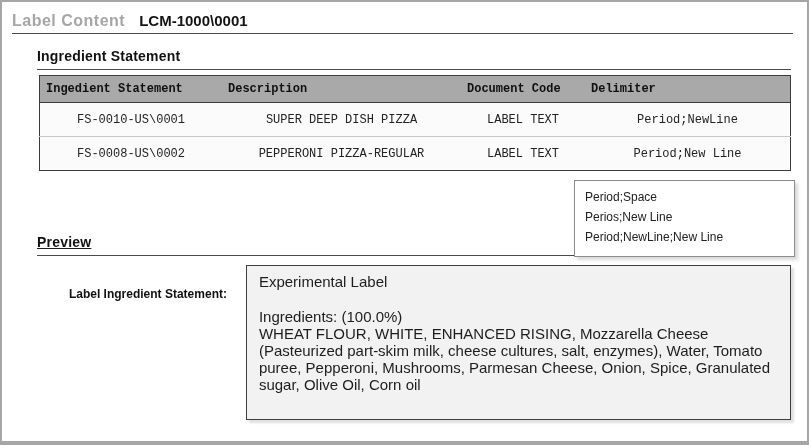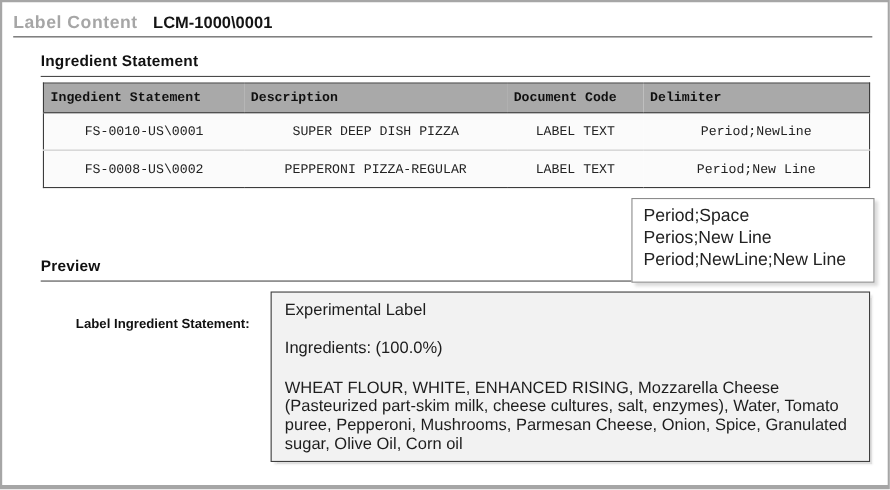--- a/index.html
+++ b/index.html
@@ -25,20 +25,21 @@
   .section-heading { font-size:14px; font-weight:bold; color:#111; letter-spacing:0.2px;text-align:center; }
   .ing-heading-wrap {
     margin:13px 16px 0 35px;
     border-bottom:1px solid #4a4a4a;
     padding-bottom:4px;
   }
   .preview-heading-wrap {
     margin:62px 16px 0 35px;
     border-bottom:1px solid #4a4a4a;
     padding-bottom:4px;
+    text-decoration:underline;
   }
 
   
   .table-wrap { margin:5px 16px 0 37px; }
   table.ing-table {
     border-collapse:collapse; width:100%;
     font-size:12px; table-layout:fixed;
     border:1px solid #3c3c3c;
     font-family:Liberation Mono, monospace;
   }
@@ -62,21 +63,21 @@
   
   .delimiter-dropdown {
     position:absolute; left:572px; top:178px; width:221px;
     box-sizing:border-box;
     background:#ffffff;
     border:1px solid #8c8c8c;
     box-shadow:3px 3px 3px rgba(0,0,0,0.15);
     padding:6px 0 9px 0;
   }
   .dd-option {
-    font-size:16px; color:#222;
+    font-size:12px; color:#222;
     padding:1px 10px; line-height:18px;
     cursor:default;
   }
 
   
   .field-row { display:flex; margin:9px 16px 0 35px; }
   .field-label {
     width:210px; box-sizing:border-box;
     padding:22px 0 0 13px;
     font-size:12px; font-weight:bold; color:#111;
@@ -87,21 +88,21 @@
     box-sizing:border-box;
     width:548px; height:155px;
     background:#f2f2f2;
     border:1px solid #3f3f3f;
     box-shadow:3px 3px 2px rgba(0,0,0,0.12);
     padding:8px 12px;
     font-size:15px; color:#1d1d1d;
   }
   .pv-line  { line-height:16px; }
   .pv-gap   { margin-top:19px; }
-  .pv-para  { line-height:17px; margin-top:19px; }
+  .pv-para  { line-height:17px; }
 </style>
 </head>
 <body>
 
 <div class="page">
 
   <div class="header">
     <span class="title-gray">Label Content</span><span class="title-code">LCM-1000\0001</span>
   </div>
 

